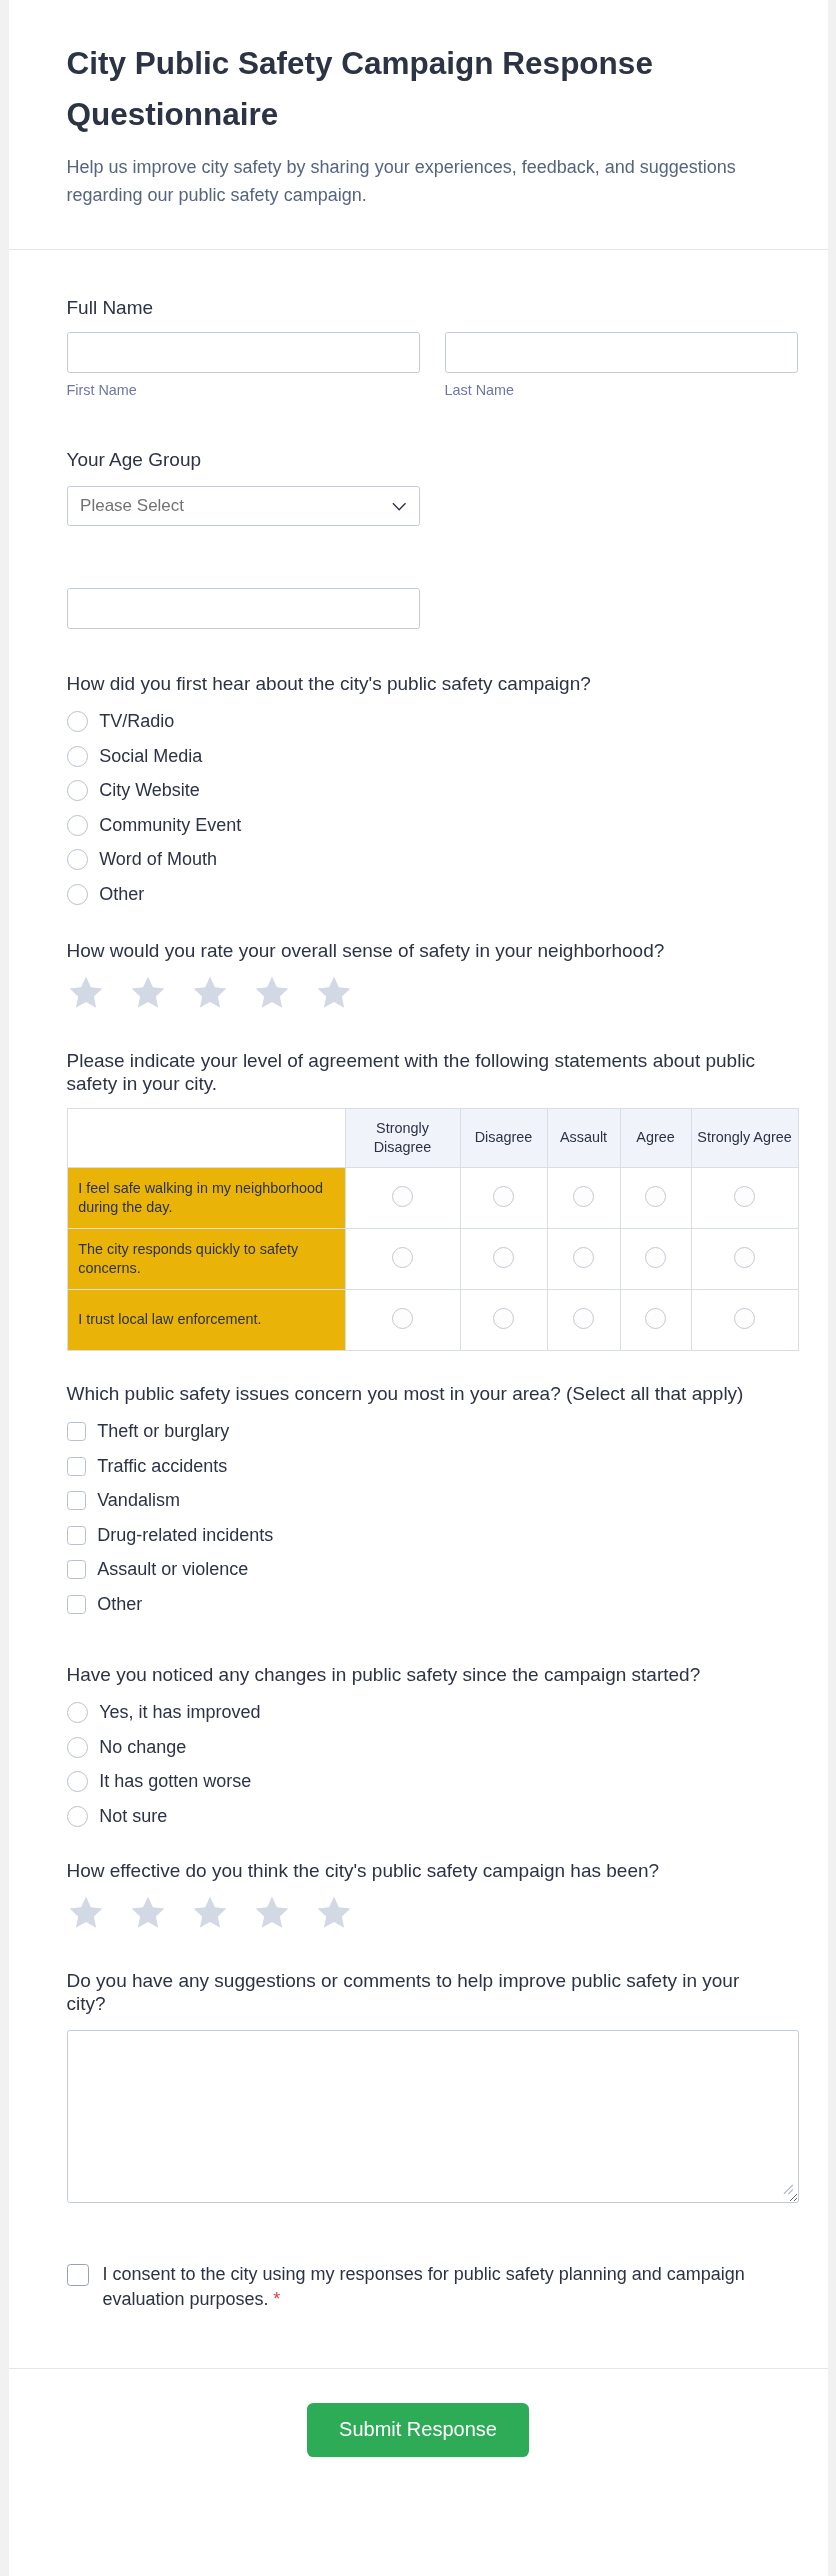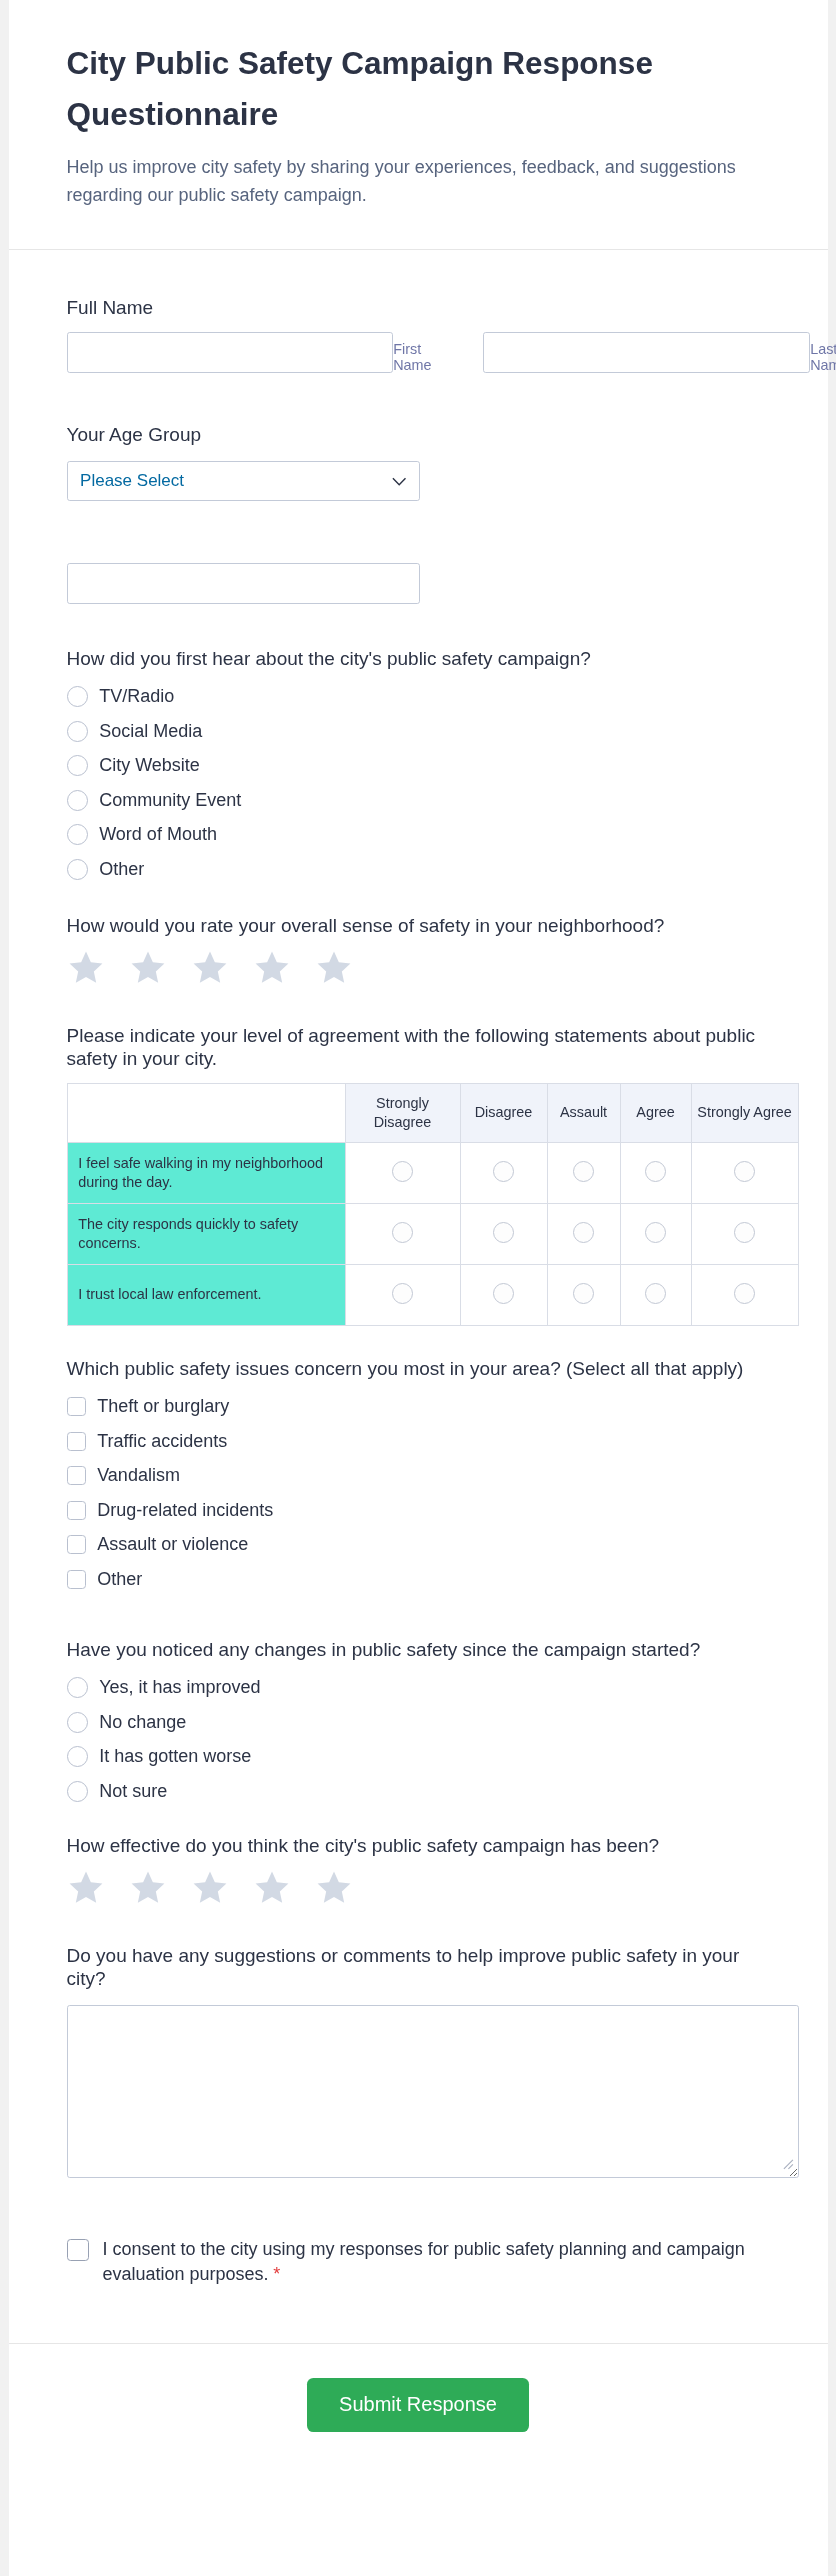--- a/index.html
+++ b/index.html
@@ -7,55 +7,55 @@
   .form-card { width:819px; min-height:2576px; margin:0 auto; background:#ffffff; }
   .header { padding:38px 48px 0 58px; }
   .page-title { margin:0 0 12.6px 0; font-size:31.5px; line-height:51px; font-weight:700; color:#2c3345; max-width:738px; }
   .subtitle { margin:0; font-size:18px; line-height:28px; color:#57647e; max-width:729px; }
   .divider { height:0.9px; background:#e6e6e6; margin-top:40px; }
   .content { padding:0 48px 0 58px; }
   .q-label { font-size:19px; line-height:23.4px; font-weight:500; color:#2c3345; max-width:732px; }
   .sub-label { font-size:14.4px; color:#6f76a7; margin-top:9px; }
   input.text-input { height:41px; border:0.9px solid #c3cad8; border-radius:2.7px; background:#fff; font-size:17px; color:#2c3345; padding:0 12.6px; outline:none; }
   .name-row { display:flex; gap:25px; margin-top:12.6px; }
-  .name-col { display:flex; flex-direction:row; }
+  .name-col { display:flex; flex-direction:column; }
   .name-col input { width:353px; }
 
   .q-fullname { margin-top:47px; }
   .q-age { margin-top:50px; }
   .q-neighborhood { margin-top:47px; }
   .q-hear { margin-top:43px; }
   .q-stars1 { margin-top:34px; }
   .q-matrix { margin-top:38px; }
   .q-issues { margin-top:31px; }
   .q-changes { margin-top:48px; }
   .q-stars2 { margin-top:32px; }
   .q-suggestions { margin-top:38px; }
   .q-consent { margin-top:56px; }
 
   .select-box { margin-top:14.4px; width:353px; height:40px; border:0.9px solid #c3cad8; border-radius:2.7px; background:#fff;
     display:flex; align-items:center; justify-content:space-between; padding:0 12.6px; cursor:pointer; }
-  .select-box .placeholder { font-size:17px; color:#0369a1; }
+  .select-box .placeholder { font-size:17px; color:#737373; }
   .single-input { margin-top:14.4px; width:353px; height:40px; }
 
   .opt-list { margin-top:16px; }
   .opt-row { display:flex; align-items:center; margin-bottom:13.5px; height:21px; }
   .radio { width:21px; height:21px; border:0.9px solid #b9c0cf; border-radius:50%; background:#fff; flex:0 0 auto; cursor:pointer; }
   .checkbox { width:19px; height:19px; border:0.9px solid #b9c0cf; border-radius:3.6px; background:#fff; flex:0 0 auto; cursor:pointer; }
   .opt-text { font-size:18px; color:#2c3345; margin-left:11.7px; }
 
   .stars { display:flex; gap:24px; margin-top:12.6px; }
   .star { width:38px; height:36px; display:inline-block; cursor:pointer; }
   .star svg { display:block; }
 
   table.matrix { border-collapse:collapse; margin-top:12.6px; width:732px; table-layout:fixed; }
   table.matrix th, table.matrix td { border:0.9px solid #d9dde6; }
   table.matrix thead th { background:#f0f3fa; font-size:14.4px; line-height:19px; font-weight:400; color:#2c3345; padding:10px 5.4px; text-align:center; height:59px; }
   table.matrix thead th.corner { background:#ffffff; }
-  table.matrix td.row-label { background:#5eead4; font-size:14.4px; line-height:19px; color:#2c3345; padding:10.8px 10.8px; text-align:left; font-weight:400; }
+  table.matrix td.row-label { background:#eab308; font-size:14.4px; line-height:19px; color:#2c3345; padding:10.8px 10.8px; text-align:left; font-weight:400; }
   table.matrix td.cell { background:#ffffff; text-align:center; height:61px; }
   .m-radio { width:21.6px; height:21.6px; border:0.9px solid #c2c8d4; border-radius:50%; background:#fdfdfd; display:inline-block; cursor:pointer; }
 
   textarea.big-text { margin-top:14.4px; width:732px; height:173px; border:0.9px solid #c3cad8; border-radius:2.7px; resize:vertical;
     font-family:"Liberation Sans", sans-serif; font-size:17px; color:#2c3345; padding:10.8px 12.6px; outline:none; }
   .textarea-wrap { position:relative; width:732px; }
   .resize-grip { position:absolute; right:4.5px; bottom:8px; pointer-events:none; }
 
   .consent-row { display:flex; align-items:flex-start; max-width:711px; }
   .consent-box { width:22.5px; height:22.5px; border:1.8px solid #98a1b3; border-radius:3.6px; background:#fff; flex:0 0 auto; margin-top:1.8px; cursor:pointer; }

